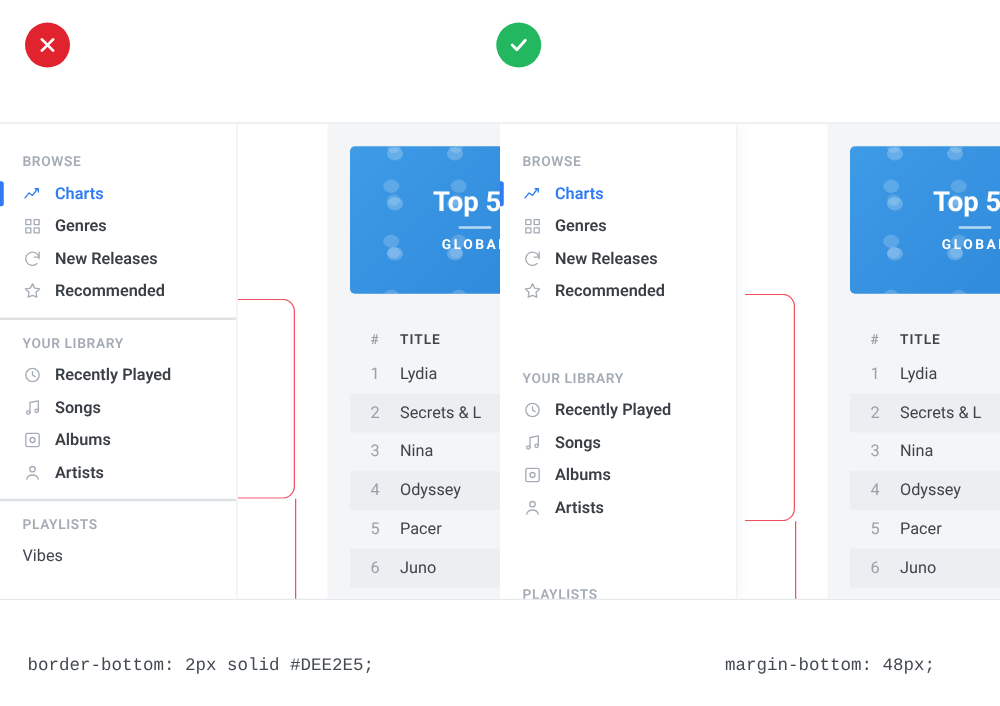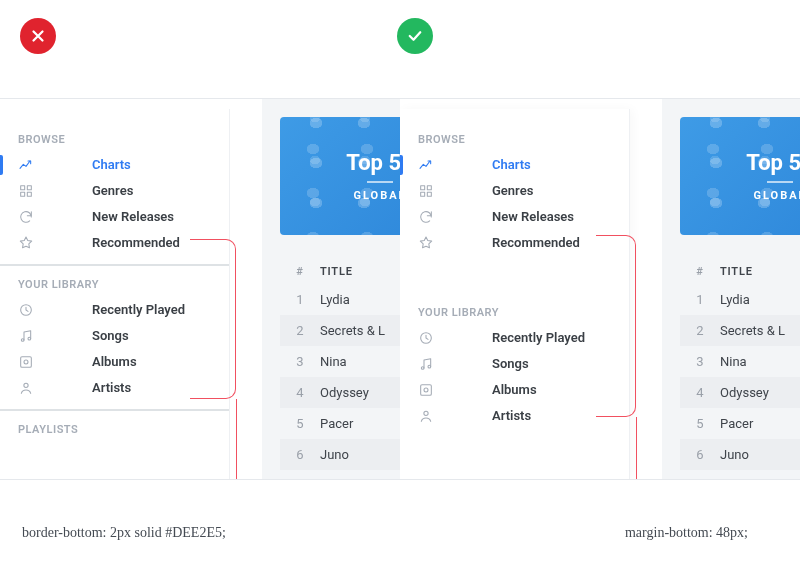--- a/index.html
+++ b/index.html
@@ -28,43 +28,42 @@
     border-top:1px solid #E5E8EC;
     border-bottom:1px solid #E5E8EC;
     display:flex;
     overflow:hidden;
   }
   .half { flex:0 0 50%; position:relative; overflow:hidden; }
   .half + .half { }
 
   
   .sidebar {
-    position:absolute; top:10px; left:0; width:230px; bottom:0;
+    position:absolute; top:0; left:0; width:190px; bottom:0;
     background:#fff;
     border-right:1px solid #EEF0F3;
     padding-top:12px;
     font-size:13px;
   }
   .half-right .sidebar { box-shadow: 3px 0 10px rgba(0,0,0,0.03); }
 
   .section-title {
     color:#A5ACB6;
     font-size:11px;
     letter-spacing:.5px;
     font-weight:600;
     padding:12px 18px 6px;
   }
   .nav-item {
-    display:flex; 
+    display:flex; align-items:center;
     padding:5px 18px;
     color:#3A3F45;
     font-weight:600;
     cursor:pointer;
     position:relative;
-    gap:48px;
   }
   .nav-item.active { color:#2F7BF2; }
   .nav-item.active::before {
     content:""; position:absolute; left:0; top:3px; bottom:3px;
     width:3px; background:#2F7BF2; border-radius:0 2px 2px 0;
   }
   .nav-icon { width:16px; height:16px; margin-right:10px; display:inline-flex; align-items:center; justify-content:center; color:#A5ACB6; }
   .nav-item.active .nav-icon { color:#2F7BF2; }
   .nav-icon svg { width:16px; height:16px; stroke:currentColor; stroke-width:1.6; fill:none; stroke-linecap:round; stroke-linejoin:round; }
 
@@ -126,21 +125,21 @@
   .tail {
     position:absolute;
     width:1.2px; background:#F15060;
     pointer-events:none;
   }
 
   
   .caption {
     position:absolute;
     bottom:24px;
-    font-family: Liberation Serif, serif;
+    font-family: Liberation Mono, monospace;
     font-size:14px;
     color:#444A52;
     white-space:pre;
   }
   .caption.left  { left:22px; }
   .caption.right { right:52px;margin-left:44px; }
 </style>
 </head>
 <body>
 
@@ -237,20 +236,21 @@
                 <circle cx="12" cy="8" r="3.2"></circle>
                 <path d="M5 20c1-4 5-5 7-5s6 1 7 5"></path>
               </svg>
             </span>
           <span>Artists</span>
         </div>
       </div>
 
       <div class="section-block" style="border-bottom:none">
         <div class="section-title">PLAYLISTS</div>
+        <div class="plain-item">Vibes</div>
       </div>
     </div>
 
     <div class="content">
       <div class="hero">
         <div class="map"></div>
         <div class="hero-title">Top 50</div>
         <div class="hero-sep"></div>
         <div class="hero-sub">GLOBAL</div>
       </div>

